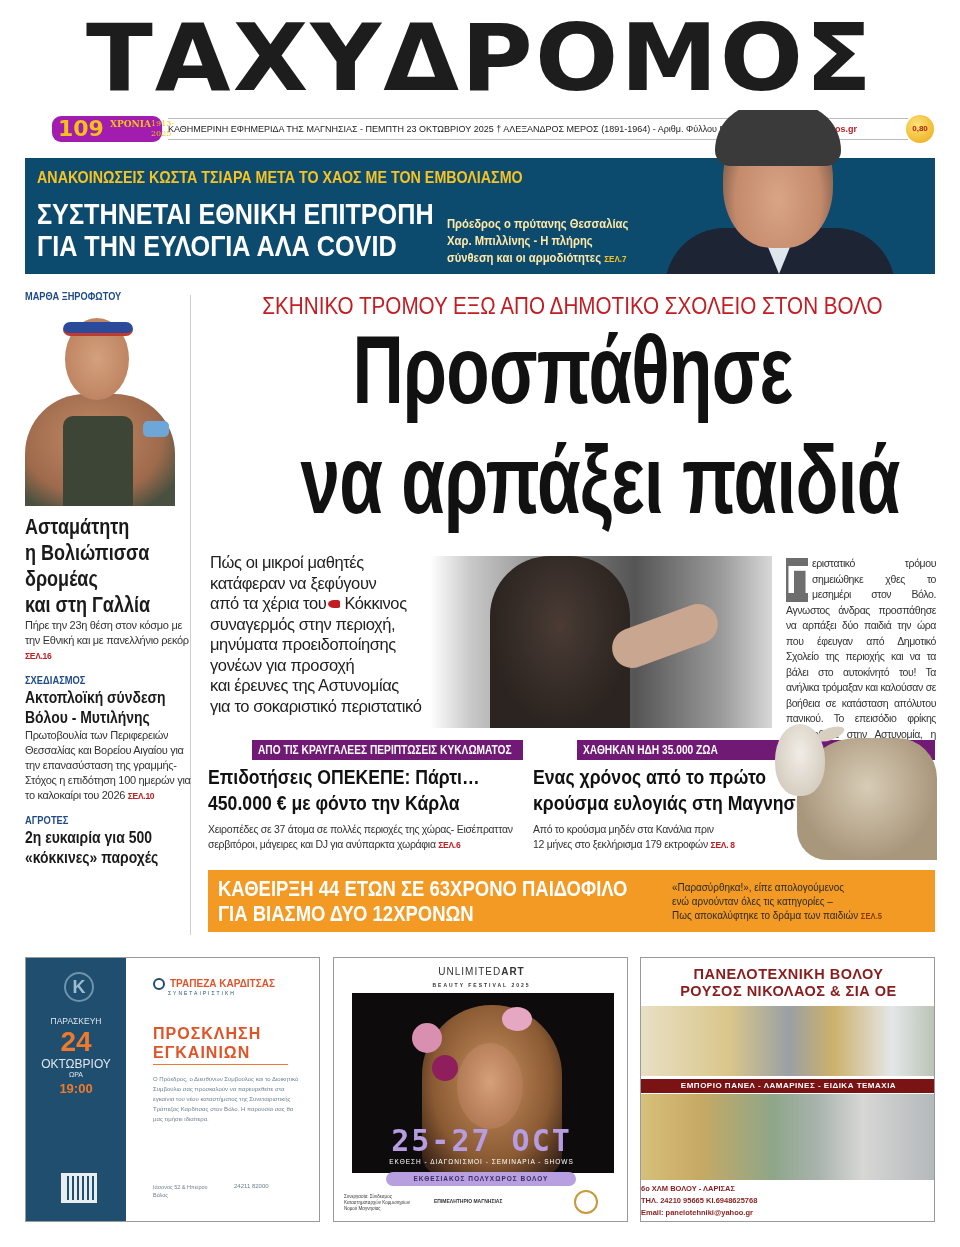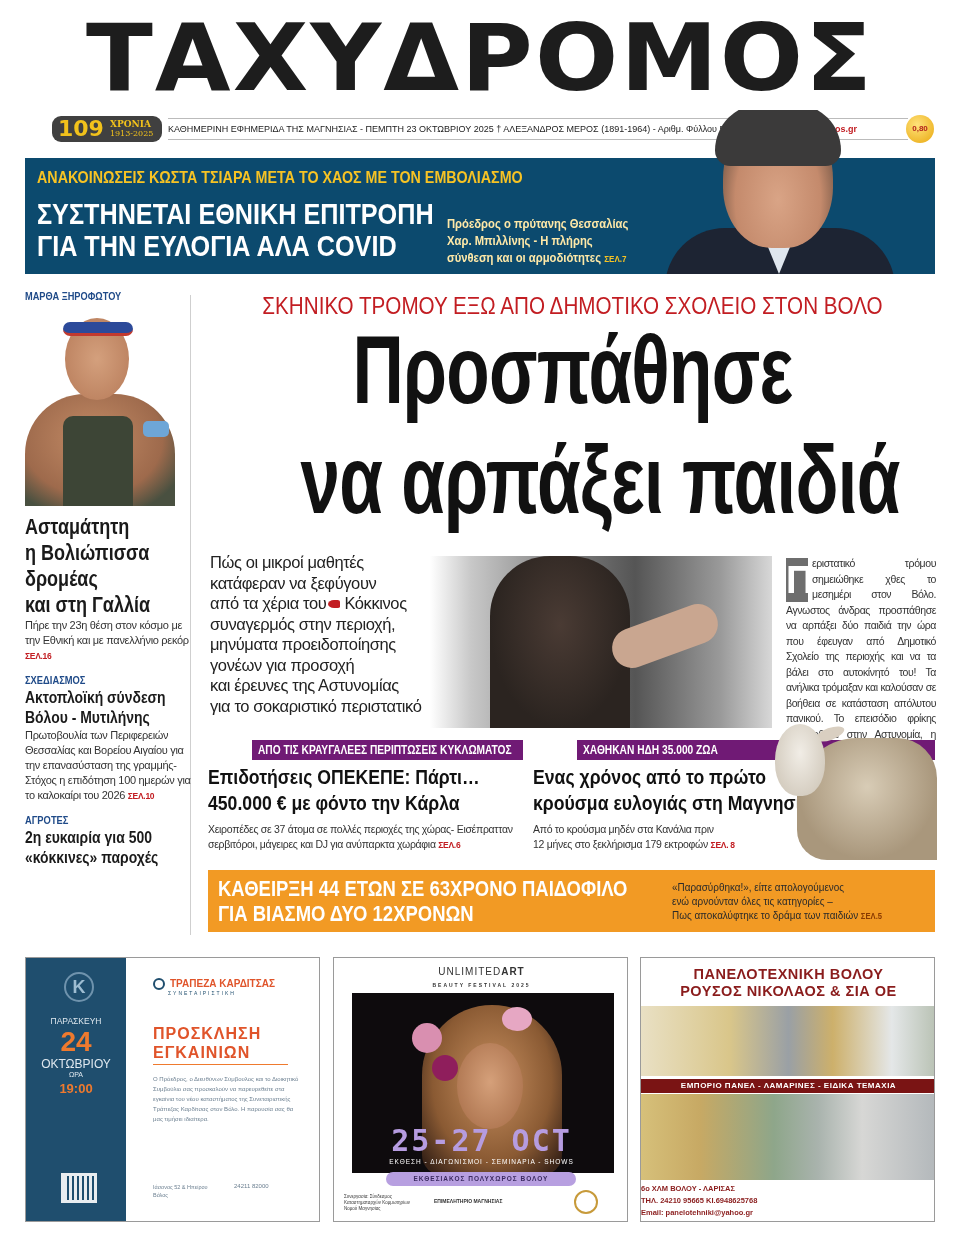--- a/index.html
+++ b/index.html
@@ -2,23 +2,23 @@
 <html><head>
 <meta charset="utf-8">
 <style>
   * { box-sizing: border-box; margin: 0; padding: 0; }
   html, body { width: 960px; height: 1247px; background: #ffffff; overflow: hidden; }
   body { position: relative; font-family: "Liberation Sans", sans-serif; color: #1a1a1a; }
   .abs { position: absolute; }
 
   
   .masthead { left: 0; top: 8px; width: 960px; text-align: center; font-family: "DejaVu Sans", sans-serif; font-weight: 900; font-size: 98px; letter-spacing: 2px; line-height: 100px; color: #1d1d1d; transform: scaleY(0.95); }
-  .years-badge { left: 52px; top: 116px; width: 110px; height: 26px; background: #404040; border-radius: 9px; display: flex; align-items: center; padding-left: 6px; }
+  .years-badge { left: 52px; top: 116px; width: 110px; height: 26px; background: #a21caf; border-radius: 9px; display: flex; align-items: center; padding-left: 6px; }
   .years-num { font-family: "DejaVu Sans", sans-serif; font-weight: 900; font-size: 22px; color: #f2c21b; line-height: 26px; }
-  .years-text { margin-left: 6px; display: flex; flex-direction: column; line-height: 10px; }
+  .years-text { margin-left: 6px; display: flex; line-height: 10px; }
   .years-label { font-family: "DejaVu Serif", serif; font-size: 9px; font-weight: bold; color: #f2c21b; }
   .years-range { font-family: "DejaVu Serif", serif; font-size: 8px; color: #f2c21b; }
   .dateline { left: 168px; top: 118px; width: 740px; height: 22px; border-top: 1px solid #bbb; border-bottom: 1px solid #bbb; font-size: 9px; line-height: 20px; color: #222; white-space: nowrap; overflow: hidden; }
   .dateline .web { color: #c21d22; font-weight: bold; position: absolute; left: 650px; top: 0; }
   .price-coin { left: 906px; top: 115px; width: 28px; height: 28px; border-radius: 50%; background: radial-gradient(circle at 40% 35%, #ffe27a, #e9a80f); color: #b3231c; font-size: 8px; font-weight: bold; text-align: center; line-height: 28px; }
 
   
   .red-banner { left: 25px; top: 158px; width: 910px; height: 116px; background: #0c4a6e; }
   .red-kicker { left: 12px; top: 10px; font-family: "Liberation Sans", sans-serif; font-weight: bold; font-size: 17px; color: #f7c324; transform: scaleX(0.84); transform-origin: left; white-space: nowrap; }
   .red-headline { left: 12px; top: 40px; font-weight: bold; font-size: 30px; line-height: 32px; color: #fff; transform: scaleX(0.84); transform-origin: left; white-space: nowrap; }

